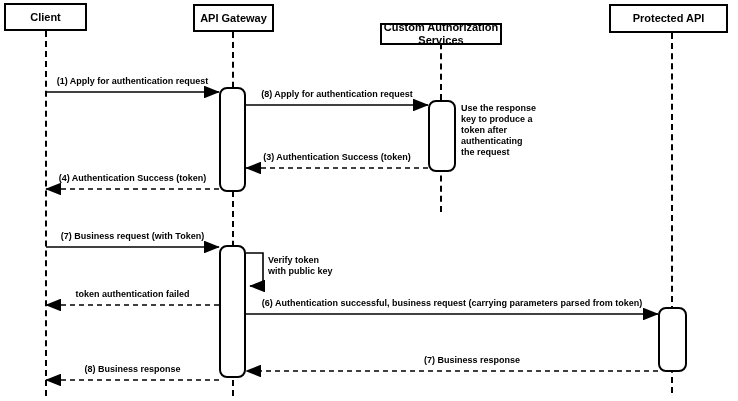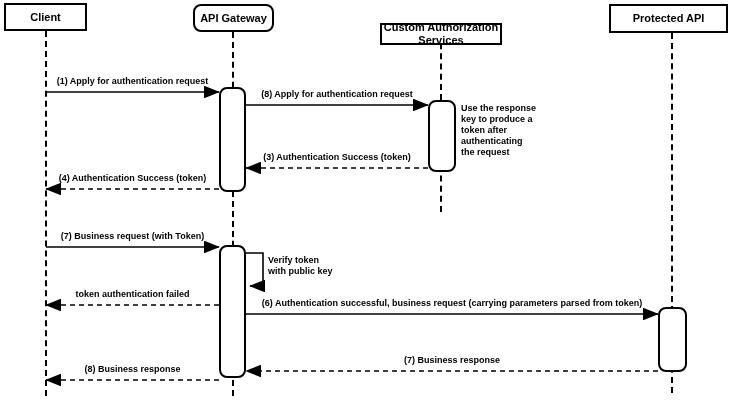--- a/index.html
+++ b/index.html
@@ -53,38 +53,38 @@
       <path d="M46,247 L219,247" stroke="#000000" stroke-width="1.6" fill="none" marker-end="url(#arrh)"></path>
       <path d="M219,305 L46,305" stroke="#000000" stroke-width="1.6" fill="none" marker-end="url(#arrh)" stroke-dasharray="5,4"></path>
       <path d="M246,314 L658,314" stroke="#000000" stroke-width="1.6" fill="none" marker-end="url(#arrh)"></path>
       <path d="M658,371 L246,371" stroke="#000000" stroke-width="1.6" fill="none" marker-end="url(#arrh)" stroke-dasharray="5,4"></path>
       <path d="M219,380 L46,380" stroke="#000000" stroke-width="1.6" fill="none" marker-end="url(#arrh)" stroke-dasharray="5,4"></path>
       <path d="M246,253 L263,253 L263,286 L250,286" stroke="#000000" stroke-width="1.6" fill="none" marker-end="url(#arrh)"></path>
     </svg>
     <div class="participant-box" style="left: 4px; top: 3px; width: 83px; height: 28px;">
       <div class="participant-line">Client</div>
     </div>
-    <div class="participant-box" style="left: 193px; top: 4px; width: 81px; height: 28px; border-radius: 8px;">
+    <div class="participant-box" style="left: 193px; top: 4px; width: 81px; height: 28px;">
       <div class="participant-line">API Gateway</div>
     </div>
     <div class="participant-box" style="left: 380px; top: 2px; width: 122px; height: 22px; margin-top: 21px;">
       <div class="participant-line">Custom Authorization</div>
       <div class="participant-line">Services</div>
     </div>
     <div class="participant-box" style="left: 609px; top: 4px; width: 119px; height: 29px;">
       <div class="participant-line">Protected API</div>
     </div>
     <div class="msg-label" style="left: 46px; width: 173px; top: 76px;">(1) Apply for authentication request</div>
     <div class="msg-label" style="left: 246px; width: 182px; top: 89px;">(8) Apply for authentication request</div>
     <div class="msg-label" style="left: 246px; width: 182px; top: 152px; text-align: center;">(3) Authentication Success (token)</div>
     <div class="msg-label" style="left: 46px; width: 173px; top: 173px;">(4) Authentication Success (token)</div>
     <div class="msg-label" style="left: 46px; width: 173px; top: 231px;">(7) Business request (with Token)</div>
     <div class="msg-label" style="left: 46px; width: 173px; top: 289px;">token authentication failed</div>
     <div class="msg-label" style="left: 246px; width: 412px; top: 298px;">(6) Authentication successful, business request (carrying parameters parsed from token)</div>
-    <div class="msg-label" style="left: 246px; width: 412px; top: 355px;">(7) Business response</div>
+    <div class="msg-label" style="left: 246px; width: 412px; top: 355px; padding-left: 20px;">(7) Business response</div>
     <div class="msg-label" style="left: 46px; width: 173px; top: 364px;">(8) Business response</div>
     <div class="self-label" style="left: 268px; top: 255px;">
       <div class="self-line">Verify token</div>
       <div class="self-line">with public key</div>
     </div>
     <div class="note" style="left: 461px; top: 103px;">
       <div class="note-line">Use the response</div>
       <div class="note-line">key to produce a</div>
       <div class="note-line">token after</div>
       <div class="note-line">authenticating</div>

